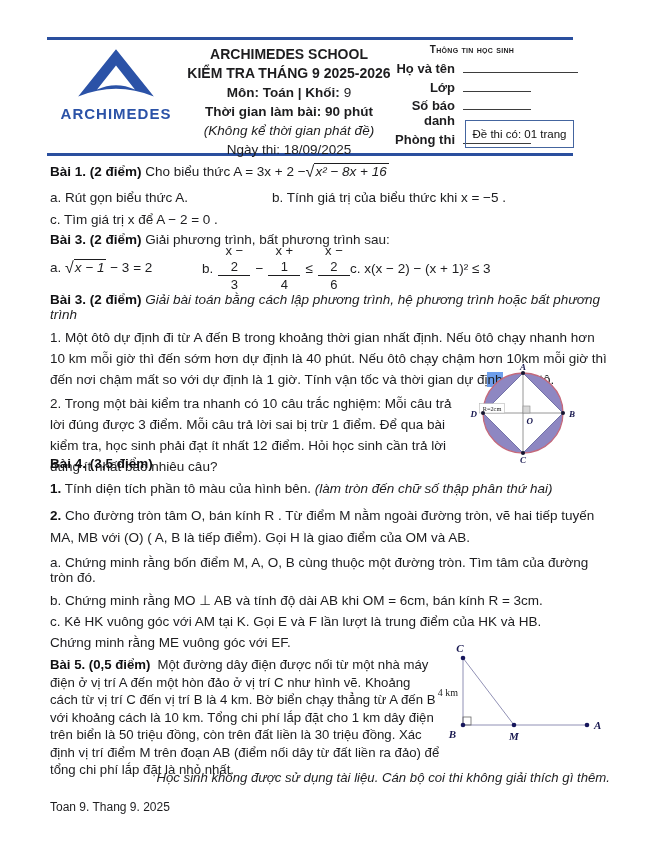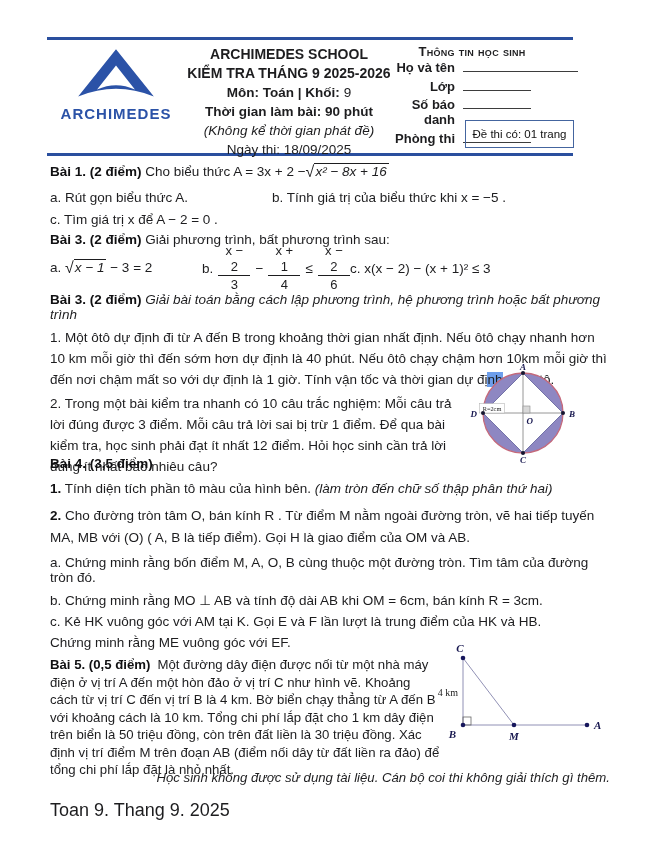--- a/index.html
+++ b/index.html
@@ -8,22 +8,22 @@
   .hr-blue{position:absolute;left:47px;width:526px;height:2.5px;background:#2a4f9e;}
   
   .logo-block{position:absolute;left:52px;top:48px;width:128px;text-align:center;}
   .logo-block svg{display:block;margin:0 auto;}
   .logo-text{margin-top:3px;font-size:15px;font-weight:bold;color:#2b52a7;letter-spacing:1px;}
   .head-center{position:absolute;left:178px;top:45px;width:222px;text-align:center;line-height:19px;}
   .head-center .l1,.head-center .l2{font-weight:bold;font-size:14px;}
   .head-center .l3 b,.head-center .l4{font-weight:bold;}
   .head-center .l5{font-style:italic;text-align:center;}
   .head-right{position:absolute;left:383px;top:44px;width:200px;}
-  .hr-title{width:178px;text-align:center;font-weight:bold;font-size:13px;
-            font-variant:small-caps;letter-spacing:0.3px;}
+  .hr-title{width:178px;text-align:center;font-weight:bold;font-size:10px;
+            font-variant:small-caps;letter-spacing:0.3px;margin-bottom:5px;}
   .field-row{display:flex;align-items:baseline;margin-bottom:2.5px;}
   .field-row .flabel{flex:0 0 72px;text-align:right;font-weight:bold;font-size:13px;}
   .uline{display:inline-block;border-bottom:1.3px solid #3d3d3d;height:12px;margin-left:8px;}
   .ul-long{width:115px;} .ul-short{width:68px;}
   .pages-box{position:absolute;left:465px;top:120px;width:107px;height:26px;
              border:1.6px solid #44659f;display:flex;align-items:center;justify-content:center;
              font-size:11.5px;color:#111;}
   
   .content{position:absolute;left:50px;top:160px;width:560px;}
   .content b{color:#101012;}
@@ -50,21 +50,21 @@
   .hl{background:#6d9eeb;}
   .b4-head{margin-top:0px;}
   .i1{margin-top:10px;}
   .i1 i,.note-italic{font-style:italic;}
   .i2{margin-top:9px;line-height:22px;height:44px;}
   .sub{margin-top:6px;}
   .sub-b{margin-top:7px;}
   .b5{margin-top:6px;width:390px;line-height:17.5px;height:106px;font-size:13.2px;}
   .b5 b{margin-right:7px;}
   .foot-note{margin-top:8px;text-align:right;font-style:italic;font-size:13.2px;}
-  .foot-tag{margin-top:15px;font-size:18px;}
+  .foot-tag{margin-top:15px;font-size:12px;}
   
   .fig{position:absolute;}
   .fig-circle{left:466px;top:360px;}
   .fig-triangle{left:424px;top:642px;}
   .fig text{font-family:"Liberation Serif", serif;font-style:italic;font-weight:bold;fill:#181850;}
   .fig .dimtxt{font-style:normal;font-weight:normal;fill:#222;}
 </style>
 </head>
 <body>
 

